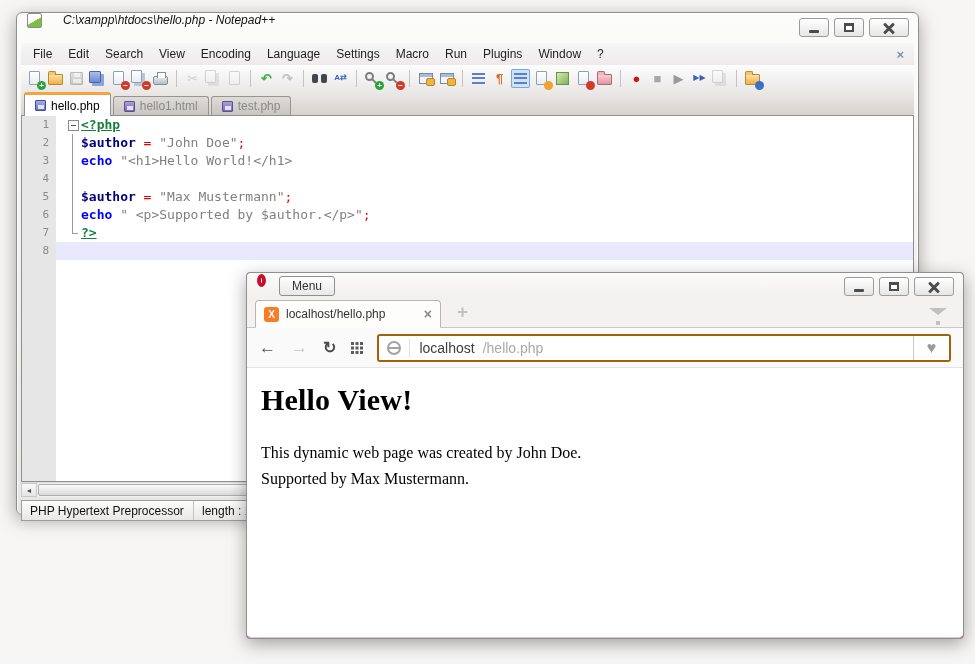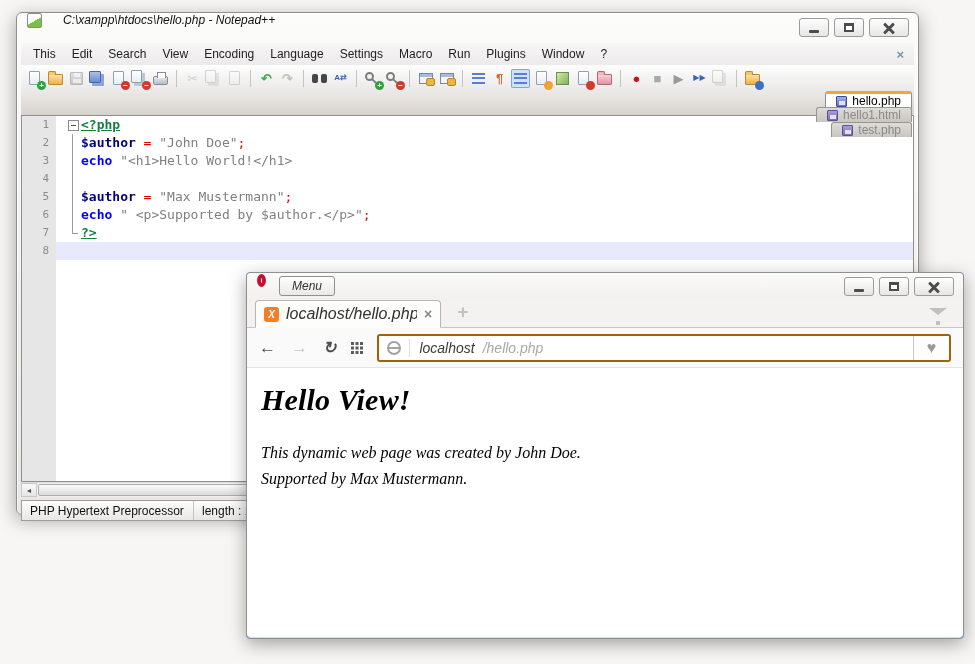--- a/index.html
+++ b/index.html
@@ -63,21 +63,21 @@
   .k-winlock::before{ content:""; position:absolute; top:0; left:0; right:0; height:3px; background:#a8bcd8;}
   .k-winlock::after{ content:""; position:absolute; right:-3px; bottom:-3px; width:7px; height:6px; background:#f2b53c; border:1px solid #b7862a; border-radius:2px;}
   .k-lines{ width:13px; height:11px; background:linear-gradient(to bottom,#5b7fd0 0 2px,transparent 2px 4px,#5b7fd0 4px 6px,transparent 6px 9px,#5b7fd0 9px 11px);}
   .k-map{ width:13px; height:13px; border:1px solid #6b8f4e; background:linear-gradient(135deg,#d4e9ab,#7fb45a);}
   .badge{ position:absolute; right:-2px; bottom:-2px; width:9px; height:9px; border-radius:50%; color:#fff;
           font:700 8px/9px "Liberation Sans",sans-serif; text-align:center;}
   .b-plus{ background:#2ca23d;} .b-minus{ background:#d03a2b;}
   .b-bolt{ background:#f0a232;} .b-pen{ background:#d03a2b;} .b-clock{ background:#3f6fc4;}
 
   .np-tabbar{ height:25px; display:flex; align-items:flex-end; padding-left:3px;
-              background:linear-gradient(#eceae7,#d6d3ce); border-bottom:1px solid #8f8f8f;flex-direction:column; }
+              background:linear-gradient(#eceae7,#d6d3ce); border-bottom:1px solid #8f8f8f; }
   .nptab{ display:flex; align-items:center; gap:5px; padding:0 10px; height:19px; margin-right:2px;
           border:1px solid #979590; border-bottom:none; border-radius:3px 3px 0 0;
           background:linear-gradient(#dedcd8,#c9c6c1); font-size:12px; color:#8a8a86; }
   .nptab.active{ height:24px; margin-bottom:-1px; background:#fff; color:#000;
           border-color:#8f8f8f; border-top:3px solid #f9a13a; }
   .tabfloppy{ width:11px; height:11px; border-radius:1px; background:linear-gradient(#a79fd6,#7b6cb4); border:1px solid #5c4f9b; position:relative;}
   .tabfloppy::after{ content:""; position:absolute; bottom:1px; left:2px; width:6px; height:4px; background:#e6e2f2;}
   .nptab.active .tabfloppy{ background:linear-gradient(#9fb0e2,#5f74c9); border-color:#3d4f9a;}
 
   .np-editor{ border:1px solid #8f8f8f; border-top:none; background:#fff; height:366px;
@@ -107,33 +107,33 @@
            font-size:7px; color:#4a4a4a; background:linear-gradient(#fafafa,#e4e4e4); border:1px solid #c9c9c9; }
   .sarrow.left{ left:0;} .sarrow.right{ right:0;}
   .sthumb{ position:absolute; left:17px; right:120px; top:1px; bottom:1px; border:1px solid #aeaeae; border-radius:2px;
            background:linear-gradient(#fbfbfb,#dadada); }
   .np-status{ margin-top:3px; height:21px; border:1px solid #9c9c9c; background:linear-gradient(#fdfdfd,#e8e7e5);
               display:flex; align-items:center; font-size:12px; color:#111; }
   .scell{ padding:0 8px; height:100%; display:flex; align-items:center; border-right:1px solid #c4c4c4; white-space:nowrap; overflow:hidden;}
   .scell.c0{ width:172px; flex:0 0 172px;}
 
   
-  #op{ left:246px; top:272px; width:718px; height:367px; background:#3b82f6; border-radius:4px;font-style:italic; }
+  #op{ left:246px; top:272px; width:718px; height:367px; background:#701a75; border-radius:4px; }
   .op-top{ height:26px; position:relative; background:linear-gradient(#fbfbfa,#f2f0ef); border-radius:4px 4px 0 0;}
   .op-logo{ position:absolute; left:10px; top:1px; width:9px; height:13px; border:4px solid #c8102e; border-radius:50%; background:#fff;}
   .op-menu-btn{ position:absolute; left:32px; top:3px; height:20px; padding:0 12px; display:flex; align-items:center;
                 border:1px solid #8f8f8f; border-radius:3px; background:linear-gradient(#fefefe,#e9e9e9);
                 font-size:12px; color:#333; }
   .op-tabbar{ height:29px; position:relative; background:#f4f2f1; border-bottom:1px solid #c6c6c6; }
   .op-tab{ position:absolute; left:8px; bottom:-1px; width:186px; height:28px; background:#fdfdfc;
            border:1px solid #b6b6b6; border-bottom:1px solid #fdfdfc; border-radius:4px 4px 0 0;
            display:flex; align-items:center; gap:7px; padding:0 8px; }
   .xampp{ width:15px; height:15px; border-radius:3px; background:#f97c24; color:#fff; font-weight:700; font-size:10px;
           display:flex; align-items:center; justify-content:center; }
-  .op-tab-title{ flex:1; font-size:16px; color:#333; white-space:nowrap; overflow:hidden;}
+  .op-tab-title{ flex:1; font-size:12px; color:#333; white-space:nowrap; overflow:hidden;}
   .op-tab-x{ color:#8a8a8a; font-size:14px; font-weight:700; }
   .op-newtab{ position:absolute; left:210px; top:2px; color:#c2c2c2; font-size:19px; font-weight:700;}
   .op-funnel{ position:absolute; right:16px; top:9px; width:0; height:0;
               border-left:9px solid transparent; border-right:9px solid transparent; border-top:7px solid #c0c0c0;}
   .op-funnel::after{ content:""; position:absolute; left:-2px; top:6px; width:4px; height:4px; background:#c0c0c0;}
   .op-navbar{ height:40px; display:flex; align-items:center; background:#fbfafa; border-bottom:1px solid #e3e3e3; padding:0 12px;}
   .navico{ font-weight:700; margin-right:15px; }
   .nv-back{ font-size:17px; color:#4e4e4e;}
   .nv-fwd{ font-size:17px; color:#c6c6c6;}
   .nv-re{ font-size:16px; color:#4e4e4e;}
@@ -170,21 +170,21 @@
         </span>
       <span class="wbtn">
           <span class="g-max"></span>
         </span>
       <span class="wbtn close">
           <span class="g-x"></span>
         </span>
     </div>
 
     <div class="np-menubar" id="np-menu">
-      <span class="mitem">This</span>
+      <span class="mitem">File</span>
         <span class="mitem">Edit</span>
         <span class="mitem">Search</span>
         <span class="mitem">View</span>
         <span class="mitem">Encoding</span>
         <span class="mitem">Language</span>
         <span class="mitem">Settings</span>
         <span class="mitem">Macro</span>
         <span class="mitem">Run</span>
         <span class="mitem">Plugins</span>
         <span class="mitem">Window</span>

